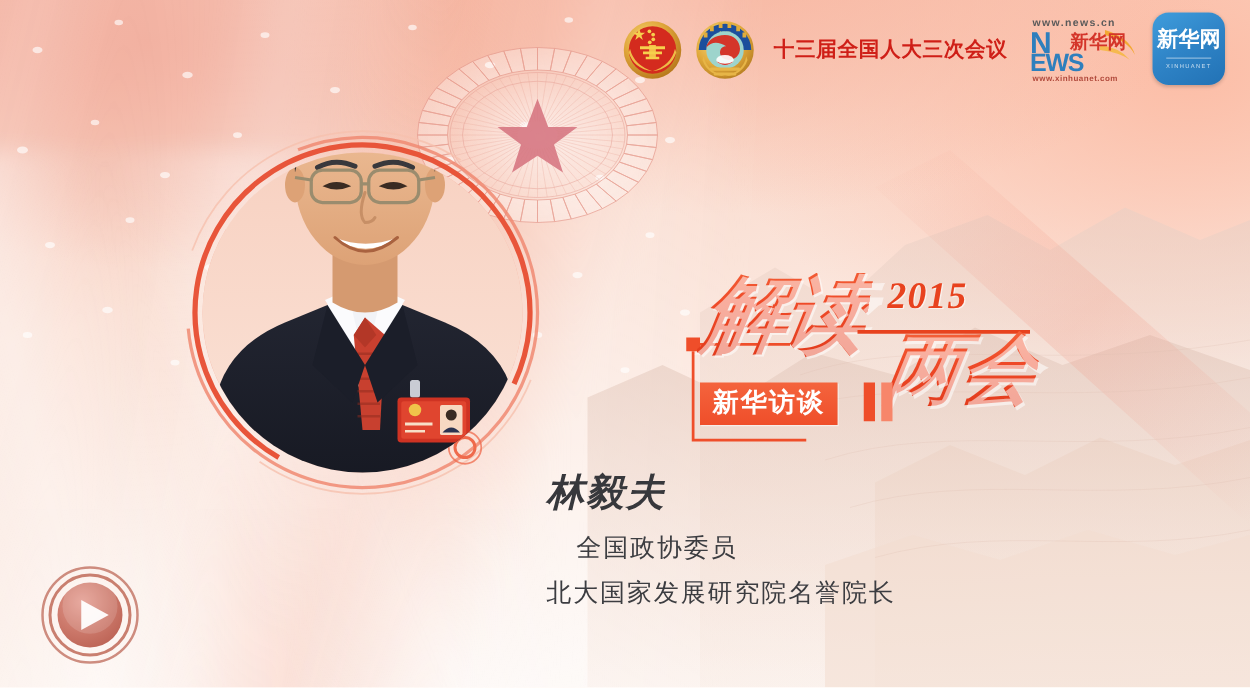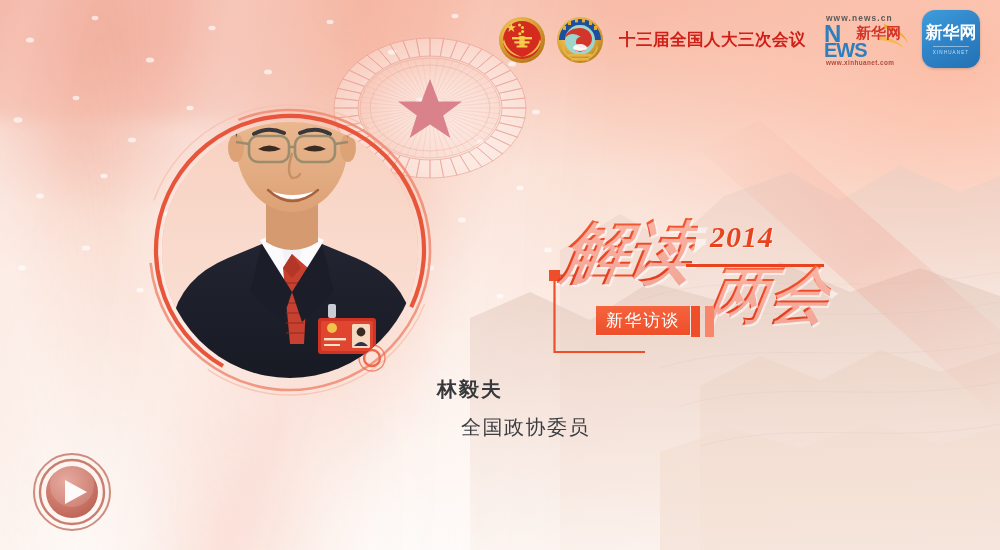--- a/index.html
+++ b/index.html
@@ -140,37 +140,37 @@
     -webkit-background-clip:text;background-clip:text;color:transparent;
     text-shadow:2px 2px 0 rgba(255,255,255,.55);
     transform:skewX(-9deg);
     white-space:nowrap;
   }
   .badge-xh{
     position:absolute;left:20px;top:84px;
     background:linear-gradient(180deg,#f4643d 0%,#ef4e2a 100%);
     color:#fff;
     font-family:"DejaVu Sans","Liberation Sans",sans-serif;
-    font-weight:400;font-size:17px;letter-spacing:1.5px;
+    font-weight:700;font-size:21px;letter-spacing:1.5px;
     padding:4px 10px 5px;
     line-height:1.18;
     white-space:nowrap;
     box-shadow:1px 1px 0 rgba(255,255,255,.5);
-    margin-left:36px;
   }
   .badge-bars{position:absolute;left:151px;top:84px;display:flex;gap:5px;height:31px;}
   .badge-bars i{display:block;width:9px;height:31px;background:#ef4e2a;}
   .badge-bars i.light{background:#f7866a;}
 
   
   .info{position:absolute;left:437px;top:378px;width:470px;}
   .info .name{
     font-family:"DejaVu Sans","Liberation Sans",sans-serif;
-    font-weight:700;font-size:20px;color:#37383c;letter-spacing:2px;
+    font-weight:700;font-size:30px;color:#37383c;letter-spacing:2px;
     line-height:1.1;
+    font-style:italic;
   }
   .info .role{
     margin-top:16px;
     font-family:"DejaVu Sans","Liberation Sans",sans-serif;
     font-size:20px;color:#3c3d41;letter-spacing:1.5px;line-height:1.1;margin-left:24px;
   }
   .info .org{
     margin-top:14px;
     font-family:"DejaVu Sans","Liberation Sans",sans-serif;
     font-size:20px;color:#3c3d41;letter-spacing:1.5px;line-height:1.1;
@@ -524,34 +524,35 @@
 
   <div class="title-lockup">
 
     <svg class="bracket" viewBox="0 0 320 145">
       <rect x="9" y="48" width="11" height="11" fill="#ef4e2a"></rect>
       <path d="M14.5 59 L14.5 130 L105 130" fill="none" stroke="#ef4e2a" stroke-width="2.2"></path>
       <path d="M20 53.5 L92 53.5" stroke="#ef4e2a" stroke-width="2.2"></path>
     </svg>
 
     <div class="t-jiedu">解读</div>
-    <div class="t-2020">2014</div>
+    <div class="t-2020">2015</div>
     <div class="t-rule"></div>
     <div class="t-lianghui">两会</div>
 
     <div class="badge-xh">新华访谈</div>
     <div class="badge-bars">
       <i></i>
         <i class="light"></i>
     </div>
   </div>
 
   <div class="info">
     <div class="name">林毅夫</div>
     <div class="role">全国政协委员</div>
+    <div class="org">北大国家发展研究院名誉院长</div>
   </div>
 
   <svg class="play-btn" viewBox="0 0 80 80">
     <defs>
       <radialGradient id="pbg" cx="38%" cy="30%" r="78%">
         <stop offset="0%" stop-color="#e49c90"></stop>
         <stop offset="55%" stop-color="#cd7a6c"></stop>
         <stop offset="100%" stop-color="#bb6254"></stop>
       </radialGradient>
     </defs>

